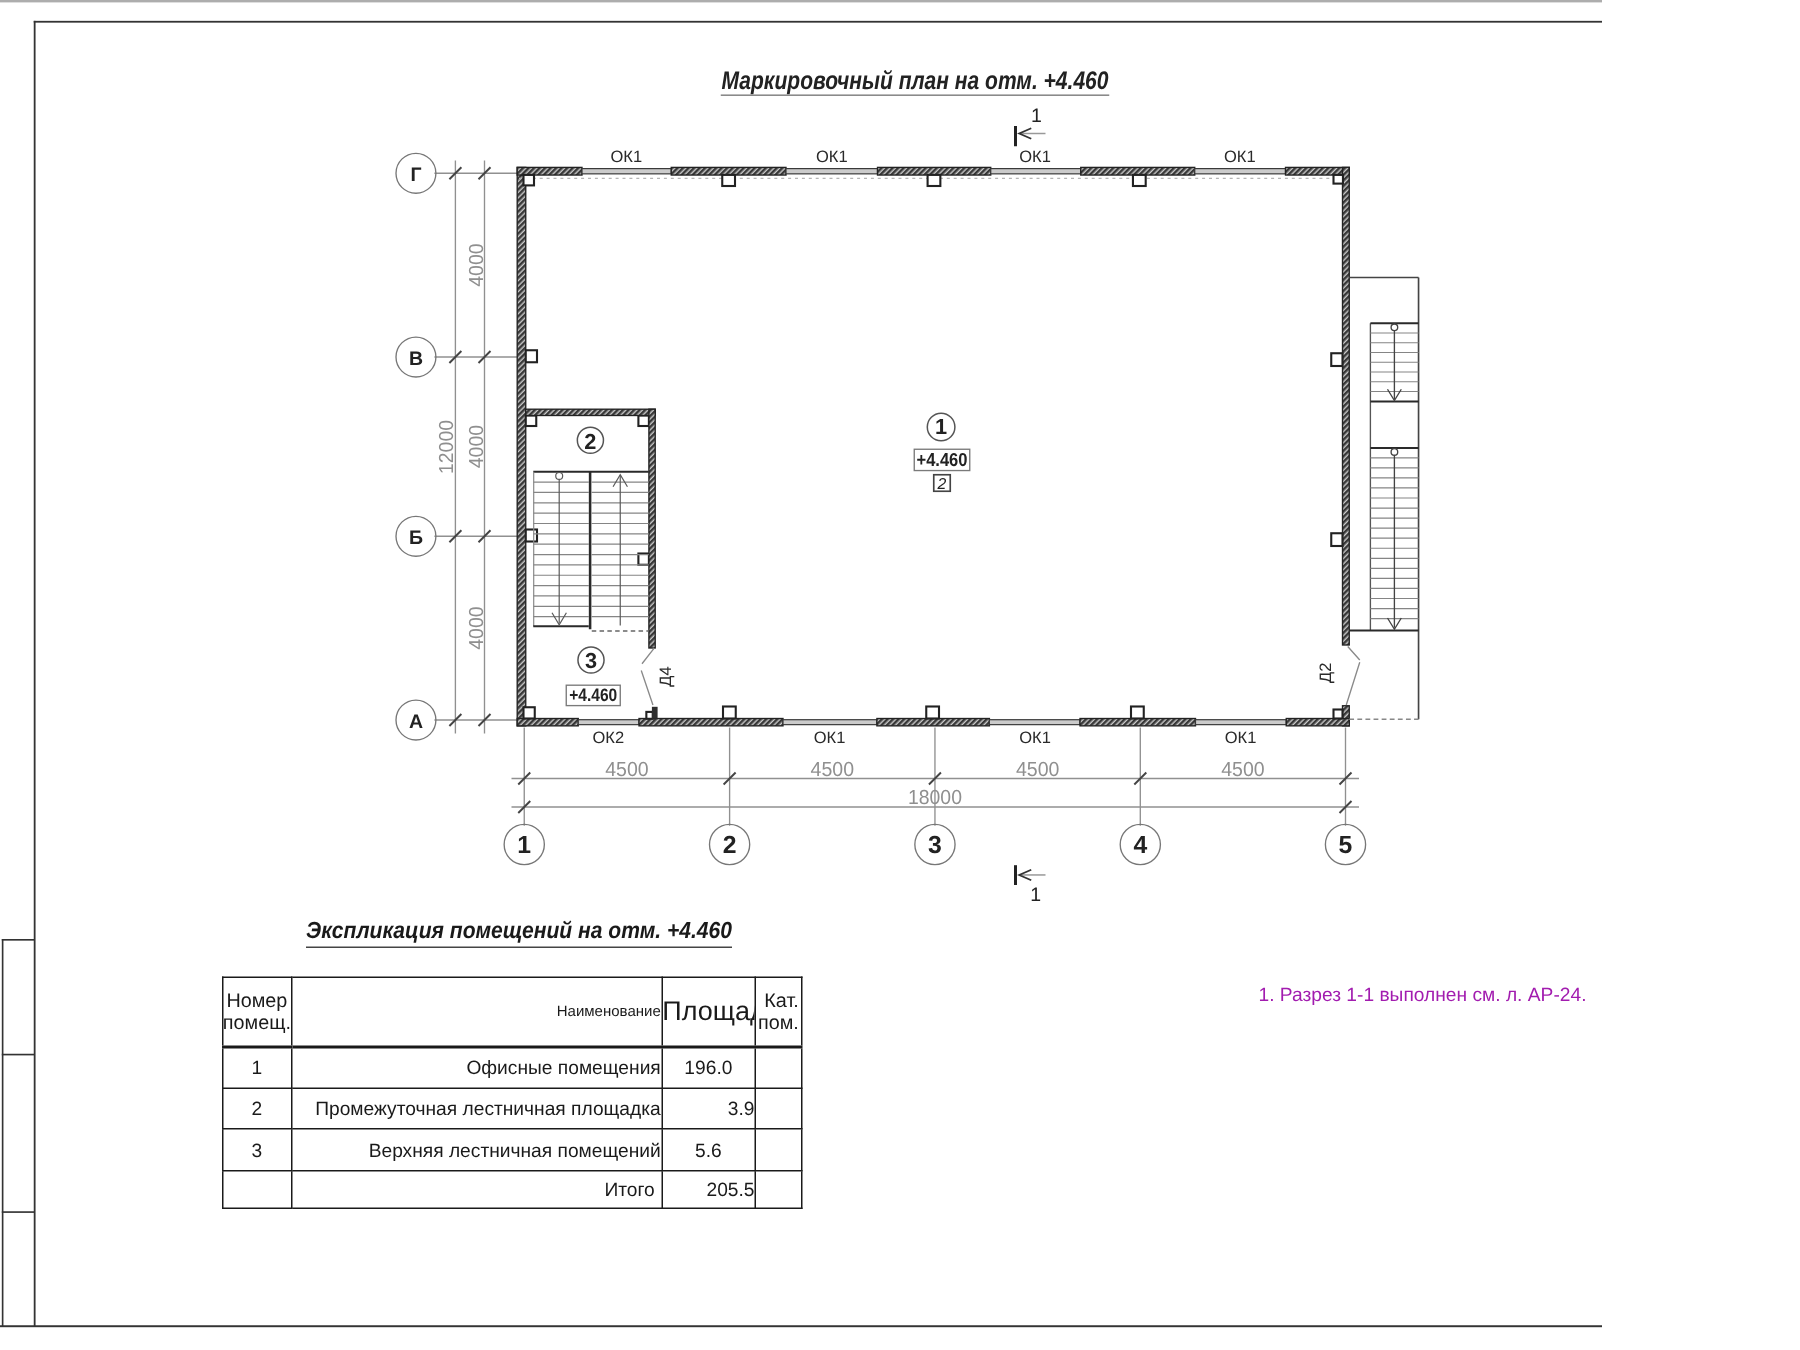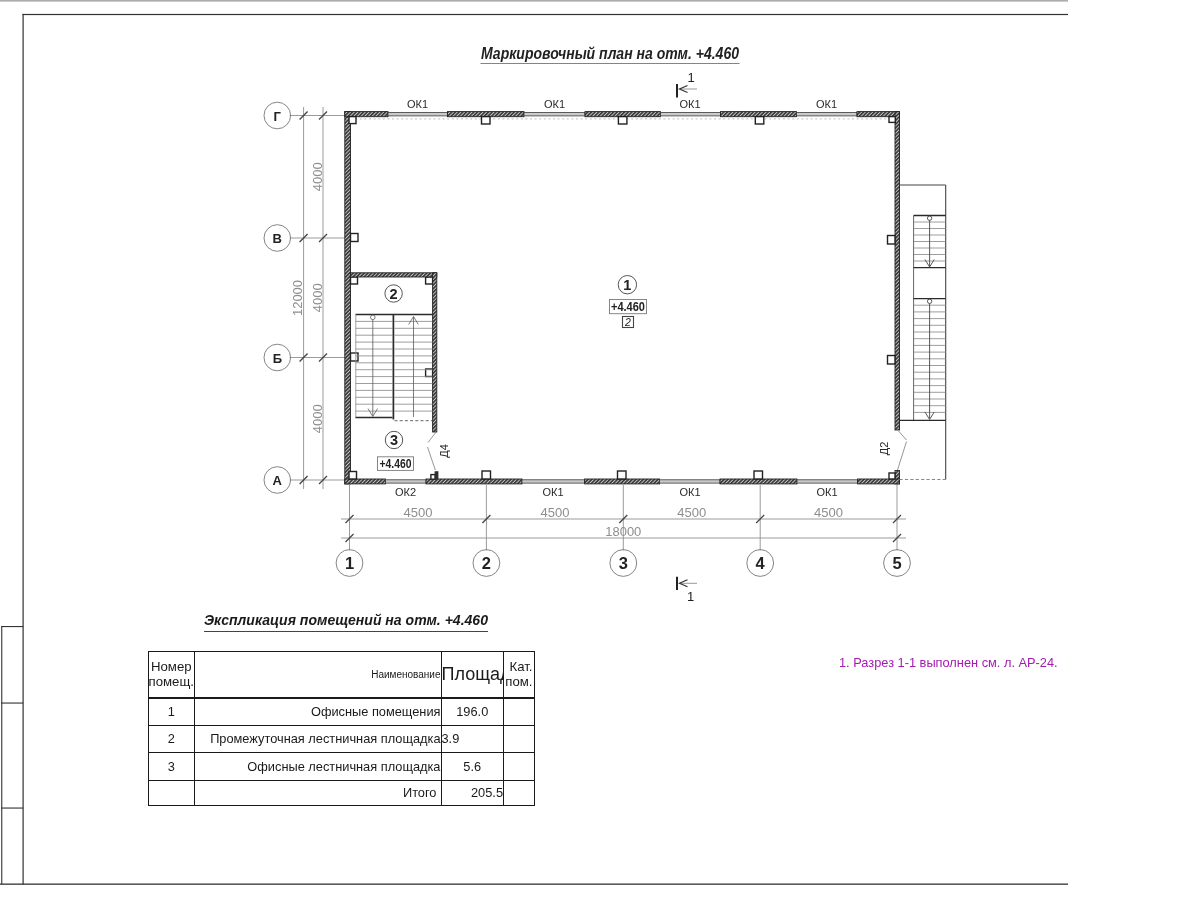--- a/index.html
+++ b/index.html
@@ -420,26 +420,26 @@
 </tr>
 <tr style="height:27.5px">
   <td style="text-align:center">1</td>
           <td style="padding-left:6px">Офисные помещения</td>
           <td style="text-align:center">196.0</td>
           <td></td>
 </tr>
 <tr style="height:27.5px">
   <td style="text-align:center">2</td>
           <td style="padding-left:6px">Промежуточная лестничная площадка</td>
-          <td style="text-align:left">3.9</td>
+          <td style="text-align:right">3.9</td>
           <td></td>
 </tr>
 <tr style="height:27.5px">
   <td style="text-align:center">3</td>
-          <td style="padding-left:6px">Офисные лестничная площадка</td>
+          <td style="padding-left:6px">Верхняя лестничная помещений</td>
           <td style="text-align:center">5.6</td>
           <td></td>
 </tr>
 <tr style="height:25.5px">
   <td></td>
           <td style="text-align:right;padding-right:4px">Итого</td>
           <td style="">205.5</td>
           <td></td>
 </tr>
 </tbody>

